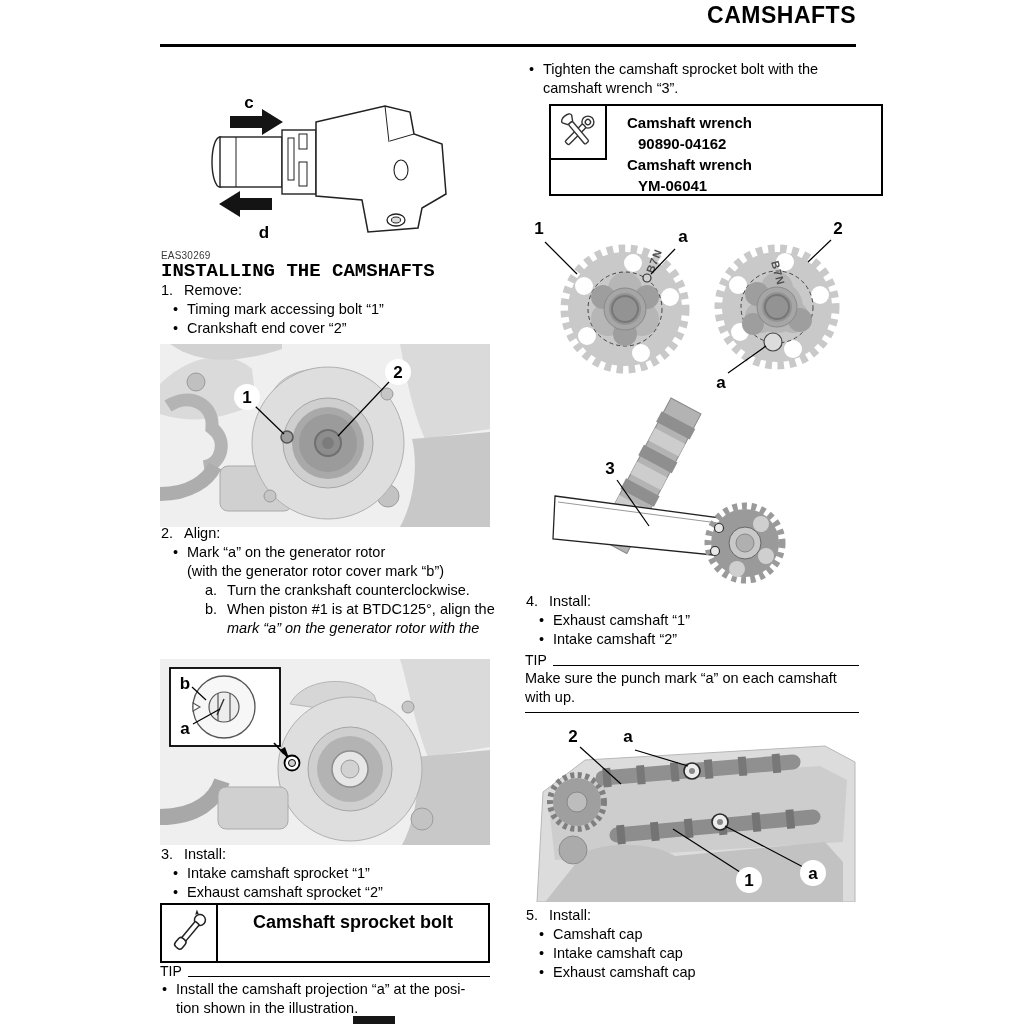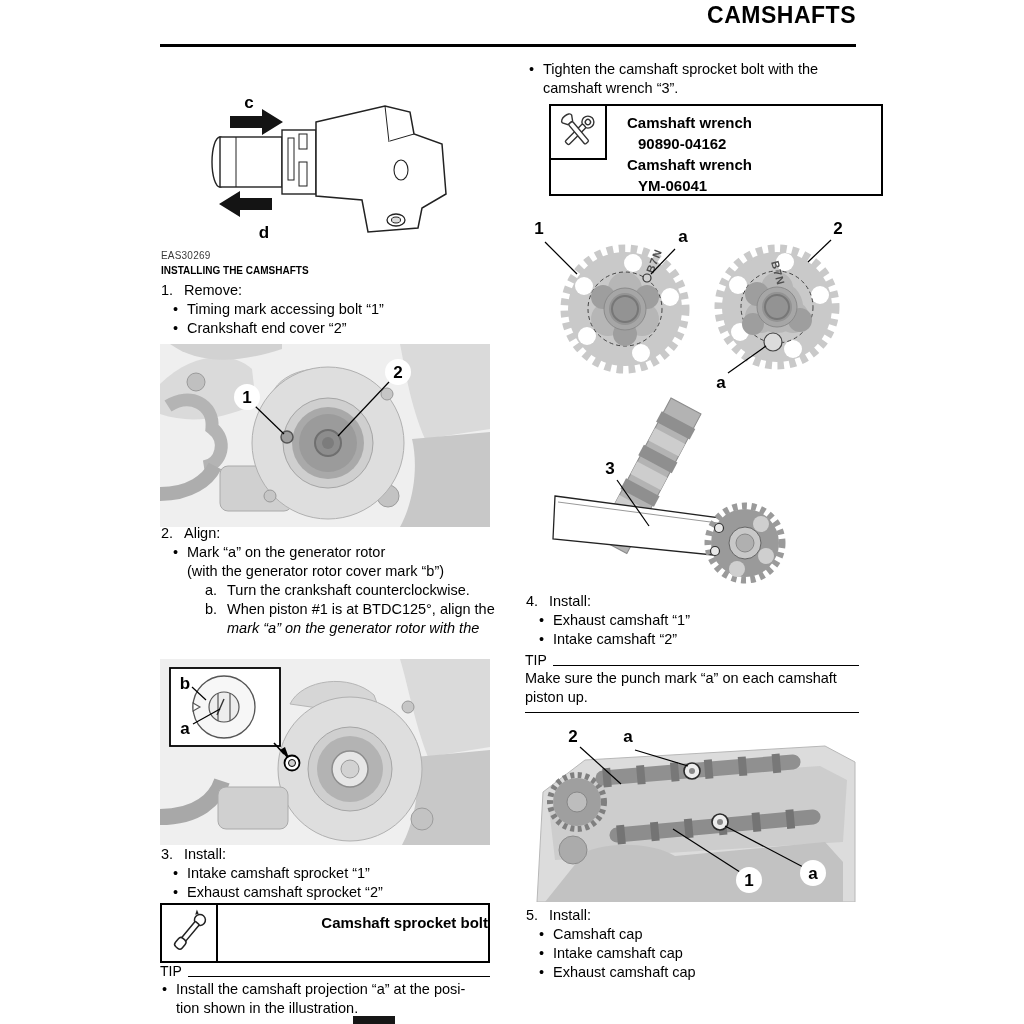--- a/index.html
+++ b/index.html
@@ -9,35 +9,35 @@
     -webkit-font-smoothing:antialiased;
   }
   .abs{position:absolute;}
   .header-title{
     position:absolute;left:560px;top:2px;width:296px;text-align:right;
     font-size:23px;font-weight:bold;letter-spacing:0.5px;
   }
   .header-rule{position:absolute;left:160px;top:44px;width:696px;height:2.5px;background:#000;}
   .tblock{position:absolute;font-size:14.5px;line-height:19px;}
   .eas{font-size:10px;line-height:10px;color:#3a3a3a;letter-spacing:0.2px;}
-  .sec-title{font-size:10px;font-weight:bold;line-height:20px;}
+  .sec-title{font-size:19px;font-weight:bold;line-height:20px;font-family:Liberation Mono, monospace;}
   .line{display:flex;}
   .num{width:23px;flex:0 0 23px;}
   .bullet{padding-left:12px;}
   .bullet-tight{padding-left:2px;}
   .bullet-r{padding-left:13px;}
   .bg{width:14px;flex:0 0 14px;}
   .cont{padding-left:26px;}
   .cont-r{padding-left:18px;}
   .sub{padding-left:44px;}
   .sub .num{width:22px;flex:0 0 22px;}
   .sub-cont{padding-left:66px;font-style:italic;}
   .spec-box{position:absolute;border:2px solid #000;background:#fff;display:flex;}
   .spec-icon-cell{width:54px;flex:0 0 54px;border-right:2px solid #000;display:flex;align-items:center;justify-content:center;}
-  .spec-text{flex:1;text-align:right;font-weight:bold;font-size:15px;line-height:21px;padding-top:7px;}
+  .spec-text{flex:1;text-align:center;font-weight:bold;font-size:18px;line-height:21px;padding-top:7px;}
   .tool-box{position:absolute;border:2px solid #000;background:#fff;}
   .tool-icon-cell{position:absolute;left:0;top:0;width:54px;height:52px;border-right:2px solid #000;border-bottom:2px solid #000;display:flex;align-items:center;justify-content:center;}
   .tool-text{margin-left:76px;padding-top:6px;font-weight:bold;font-size:15px;line-height:21px;}
   .tool-num{padding-left:11px;}
   .tip-row{display:flex;align-items:flex-end;height:17px;}
   .tip-label{font-weight:normal;font-size:14px;padding-right:6px;line-height:17px;}
   .tip-rule{flex:1;border-bottom:1.5px solid #000;margin-bottom:3px;}
   .tip-end{border-bottom:1.5px solid #000;margin-top:5px;width:100%;}
   svg text{font-family:"Liberation Sans",sans-serif;}
   .callout{font-size:17px;font-weight:bold;fill:#000;}
@@ -357,21 +357,21 @@
         <span>Intake camshaft “2”</span>
     </div>
   </div>
 
   <div class="tblock" style="left:525px;top:652px;width:334px;">
     <div class="tip-row">
       <span class="tip-label">TIP</span>
       <span class="tip-rule"></span>
     </div>
     <div>Make sure the punch mark “a” on each camshaft</div>
-    <div>piston up.</div>
+    <div>with up.</div>
     <div class="tip-end"></div>
   </div>
 
   <div class="abs" style="left:525px;top:722px;">
     <svg width="335" height="180" viewBox="0 0 335 180">
       <path d="M18,70 L60,38 L300,24 L330,40 L330,180 L12,180 Z" fill="#dcdcdc" stroke="#b8b8b8"></path>
       <path d="M24,86 L70,60 L295,44 L322,58 L318,120 L30,138 Z" fill="#cdcdcd"></path>
       <path d="M60,130 C90,118 130,122 150,134 L300,120 L318,140 L318,180 L20,180 Z" fill="#c2c2c2"></path>
       <circle cx="52" cy="80" r="24" fill="#9f9f9f"></circle>
       <circle cx="52" cy="80" r="27" fill="none" stroke="#7f7f7f" stroke-width="6" stroke-dasharray="4 3.5"></circle>

